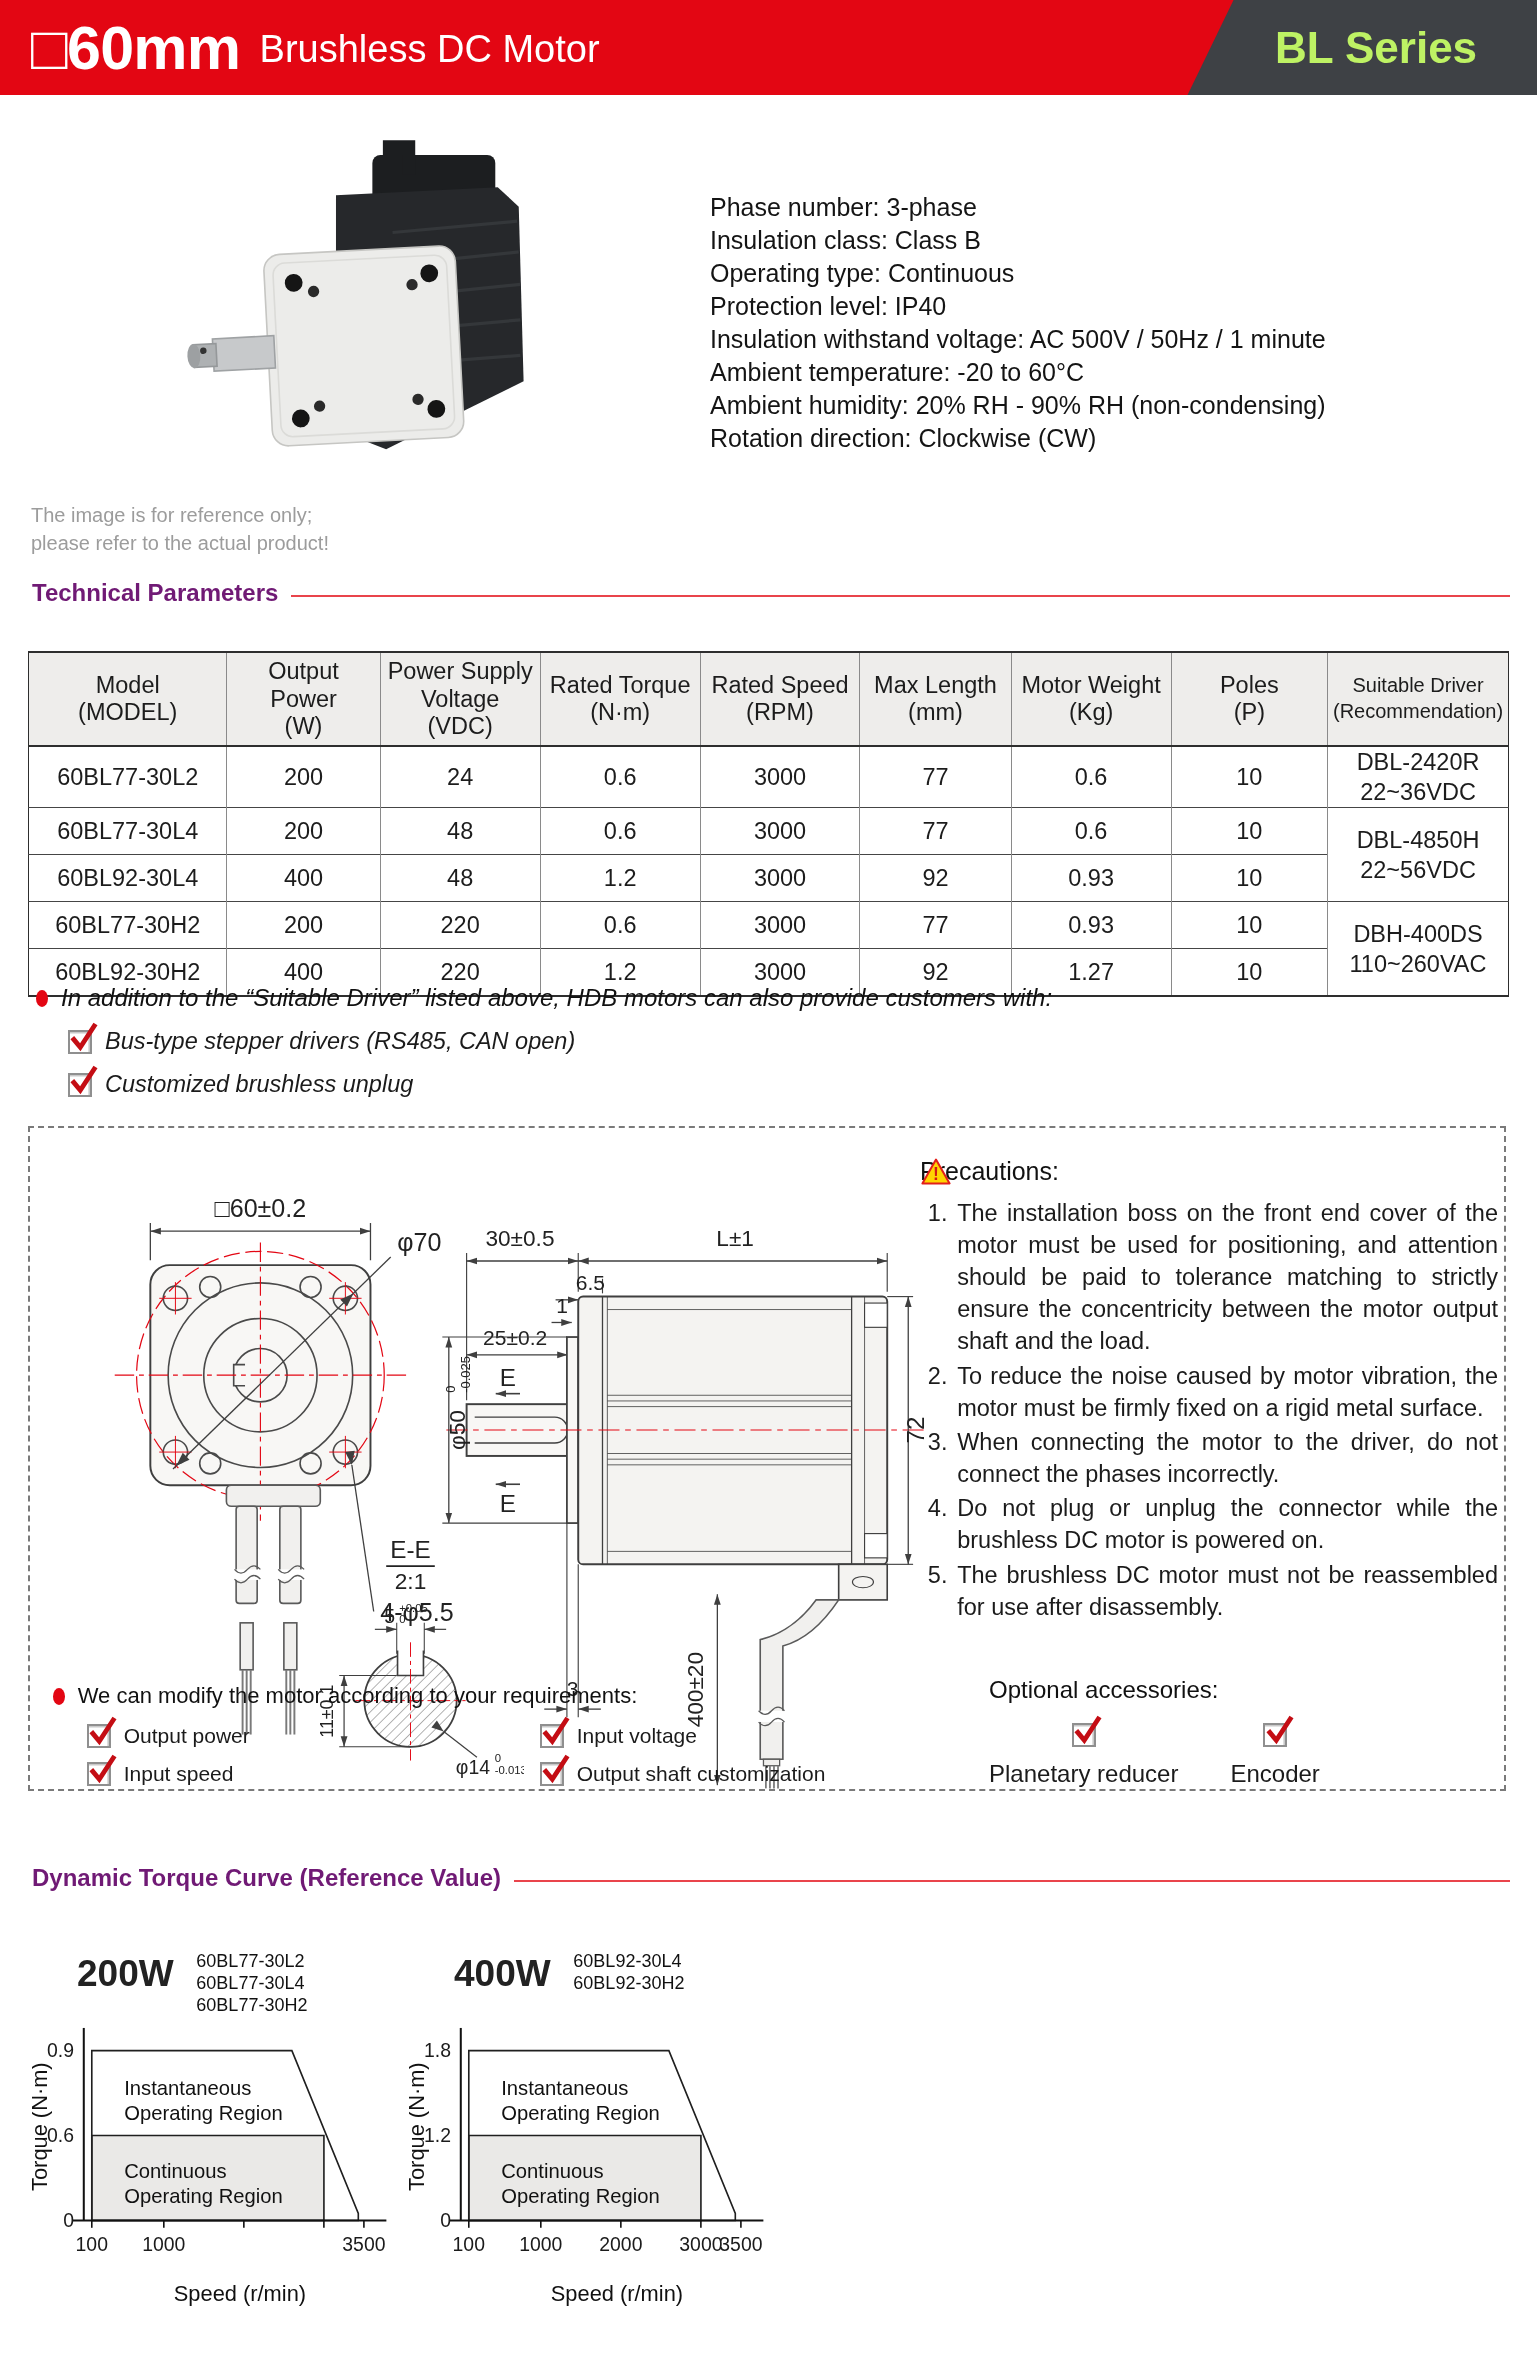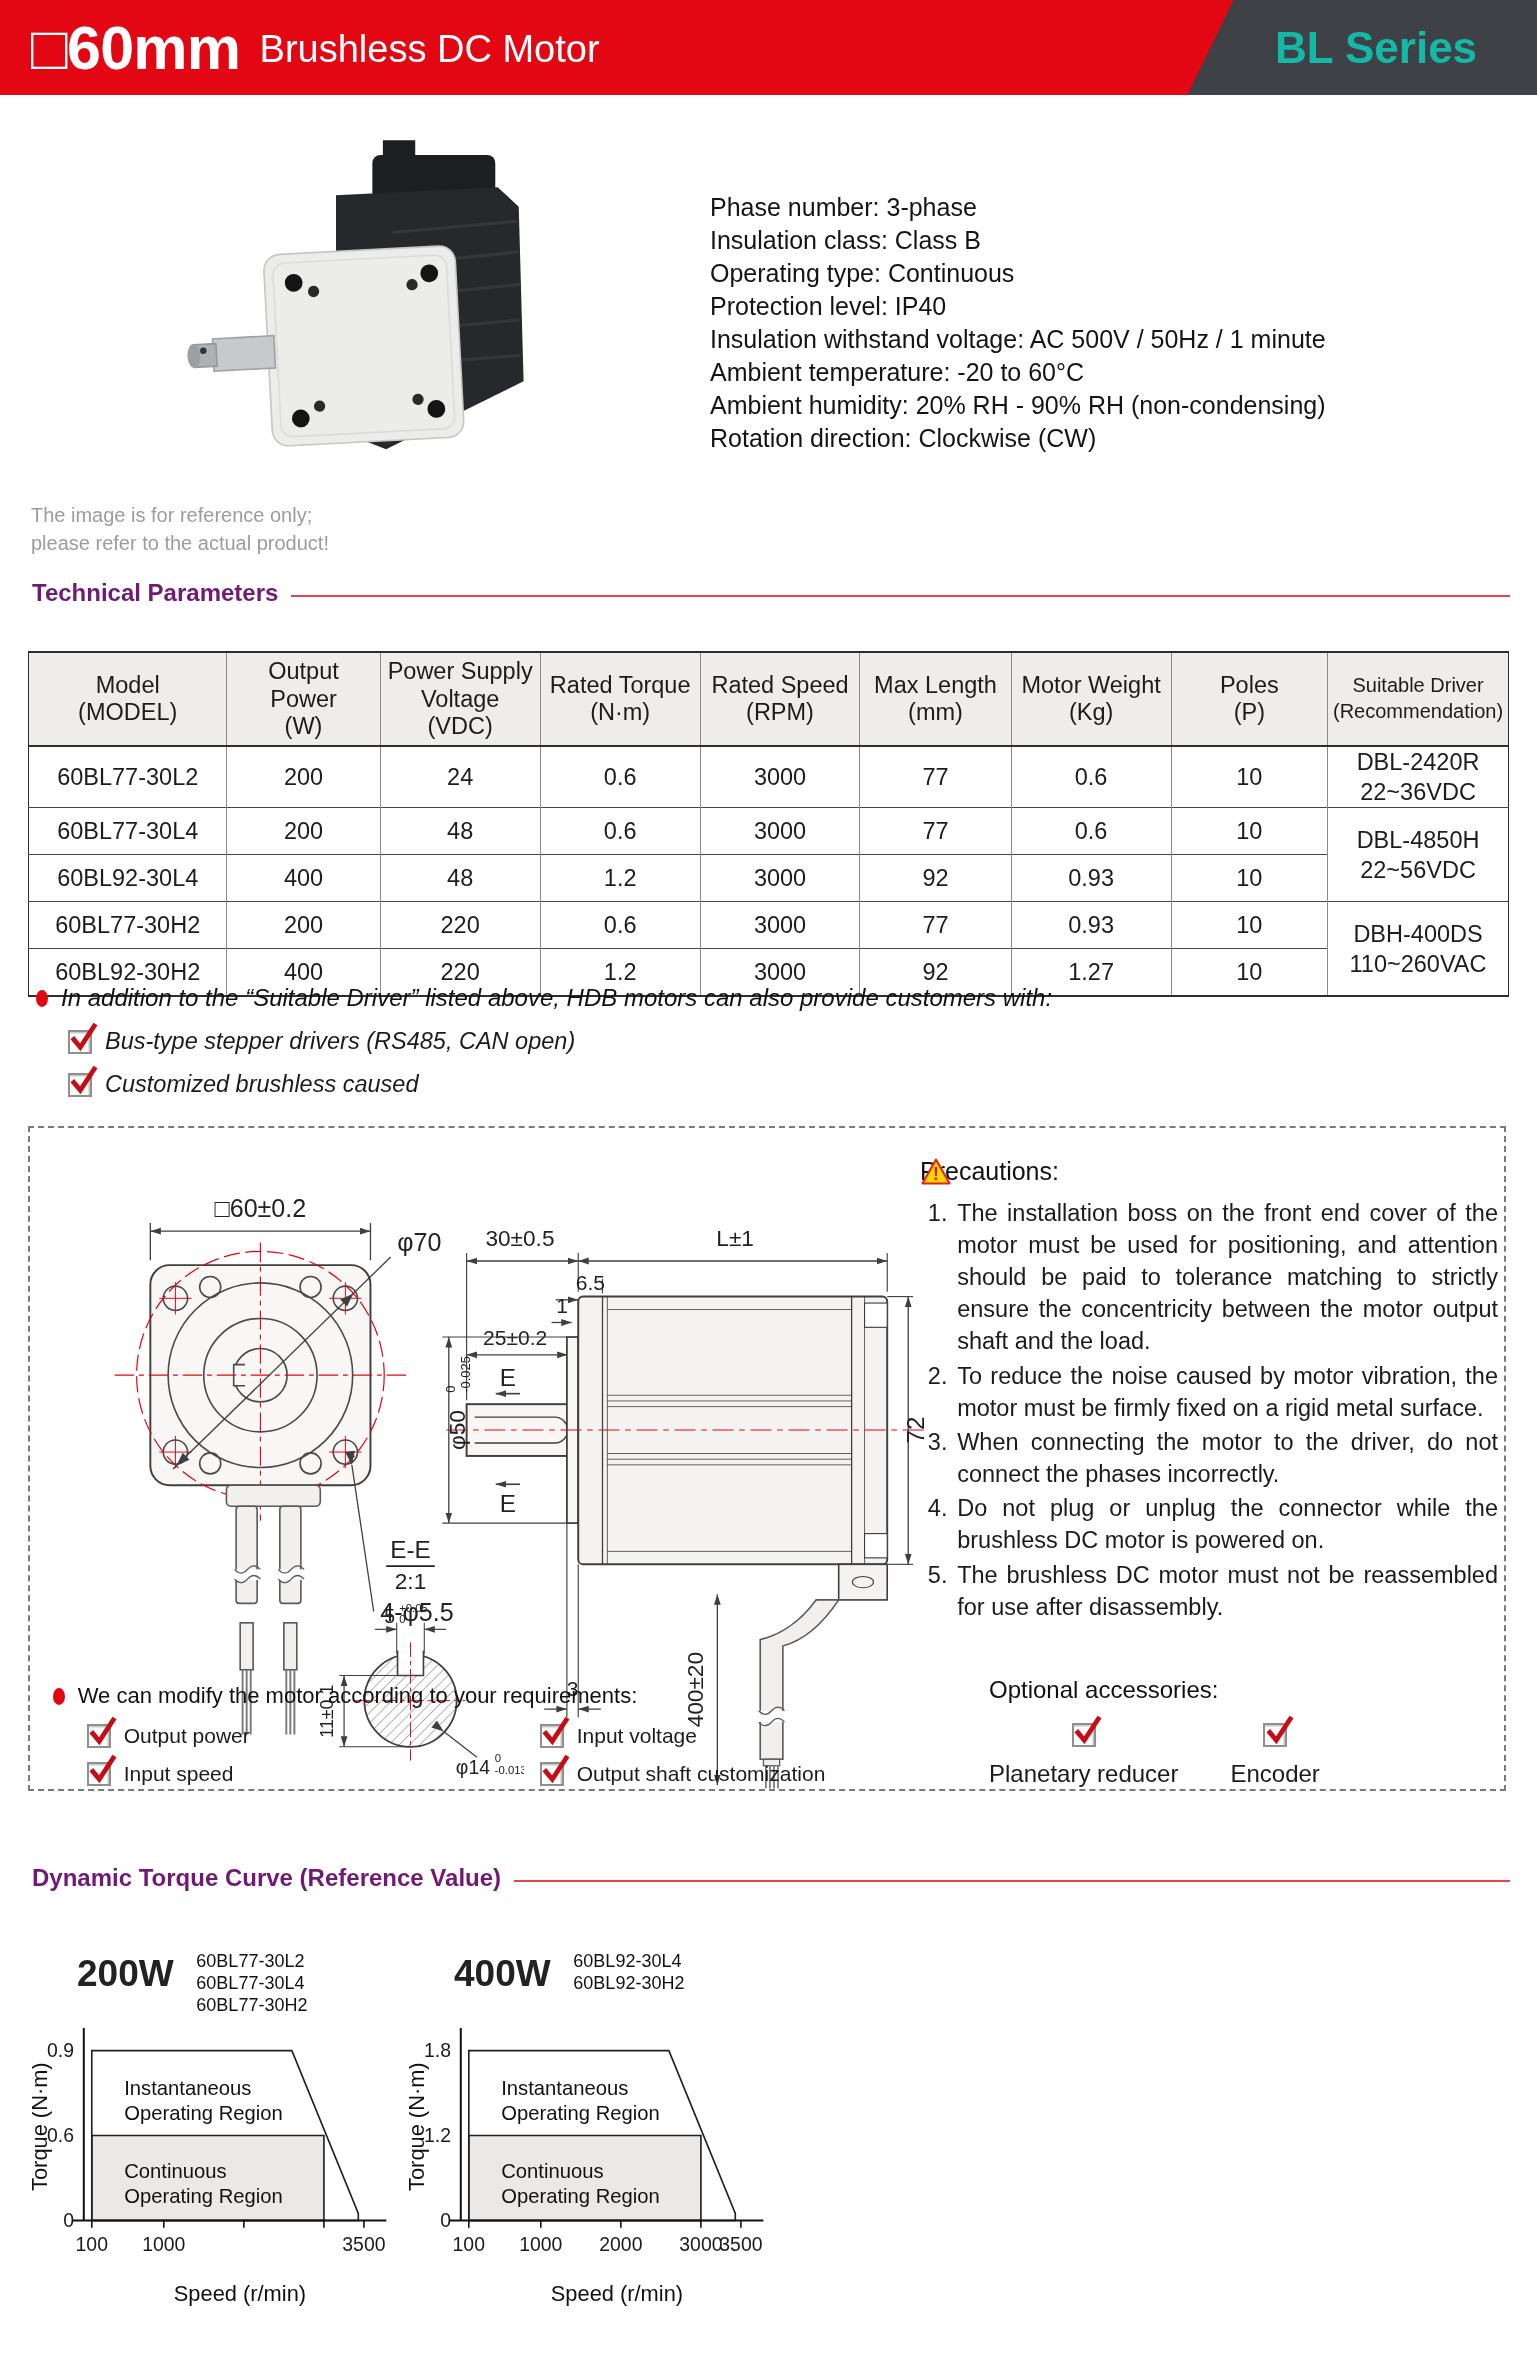--- a/index.html
+++ b/index.html
@@ -6,21 +6,21 @@
   body{font-family:"Liberation Sans",sans-serif;color:#1b1b1b;}
   .page{position:relative;width:1538px;height:2377px;background:#fff;overflow:hidden;}
   .abs{position:absolute;}
 
   
   .hdr{position:absolute;left:0;top:0;width:1538px;height:95px;background:#E30613;display:flex;align-items:center;}
   .hdr .h-size{font-size:61px;font-weight:700;color:#ffffff;margin-left:31px;letter-spacing:-0.8px;}
   .hdr .h-title{font-size:38px;font-weight:400;color:#fff;margin-left:19.4px;margin-top:4.9px;}
   .h-series{position:absolute;right:0;top:0;width:354px;height:95px;background:#3E4145;
     clip-path:polygon(14% 0,100% 0,100% 100%,1% 100%);display:flex;align-items:center;justify-content:center;}
-  .h-series span{font-size:44px;font-weight:700;color:#14b8a6;margin-left:30px;}
+  .h-series span{font-size:44px;font-weight:700;color:#bef264;margin-left:30px;}
 
   
   .img-note{position:absolute;left:31px;top:502px;font-size:20px;line-height:27.5px;color:#9C9C9C;}
   .specs{position:absolute;left:710px;top:191px;list-style:none;margin:0;padding:0;font-size:25px;line-height:33px;color:#141414;}
 
   
   .sec{position:absolute;left:32px;right:28px;display:flex;align-items:center;}
   .sec .t{color:#701a75;font-size:24px;font-weight:600;white-space:nowrap;}
   .sec .rule{flex:1;height:2.4px;background:#E9444B;margin-left:13px;margin-top:6.5px;}
 
@@ -270,21 +270,21 @@
             </svg>
           </div>
           <div class="cb-lbl">Bus-type stepper drivers (RS485, CAN open)</div>
         </div>
         <div class="cb-item">
           <div class="cb">
             <svg width="31" height="32" viewBox="0 0 38 40">
               <path d="M5,22 L15,34 L34,5" stroke="#C40D14" stroke-width="6" fill="none"></path>
             </svg>
           </div>
-          <div class="cb-lbl">Customized brushless caused</div>
+          <div class="cb-lbl">Customized brushless unplug</div>
         </div>
       </div>
   </div>
 
   <div class="draw-box">
 
     <svg style="left:6.5px;top:40px" width="429" height="607" viewBox="0 0 530 750">
       <line x1="140" y1="114" x2="140" y2="68" stroke="#3F3F3F" stroke-width="1.6"></line>
       <line x1="412" y1="114" x2="412" y2="68" stroke="#3F3F3F" stroke-width="1.6"></line>
       <line x1="140" y1="78" x2="412" y2="78" stroke="#3F3F3F" stroke-width="1.6" marker-start="url(#arr)" marker-end="url(#arr)"></line>

